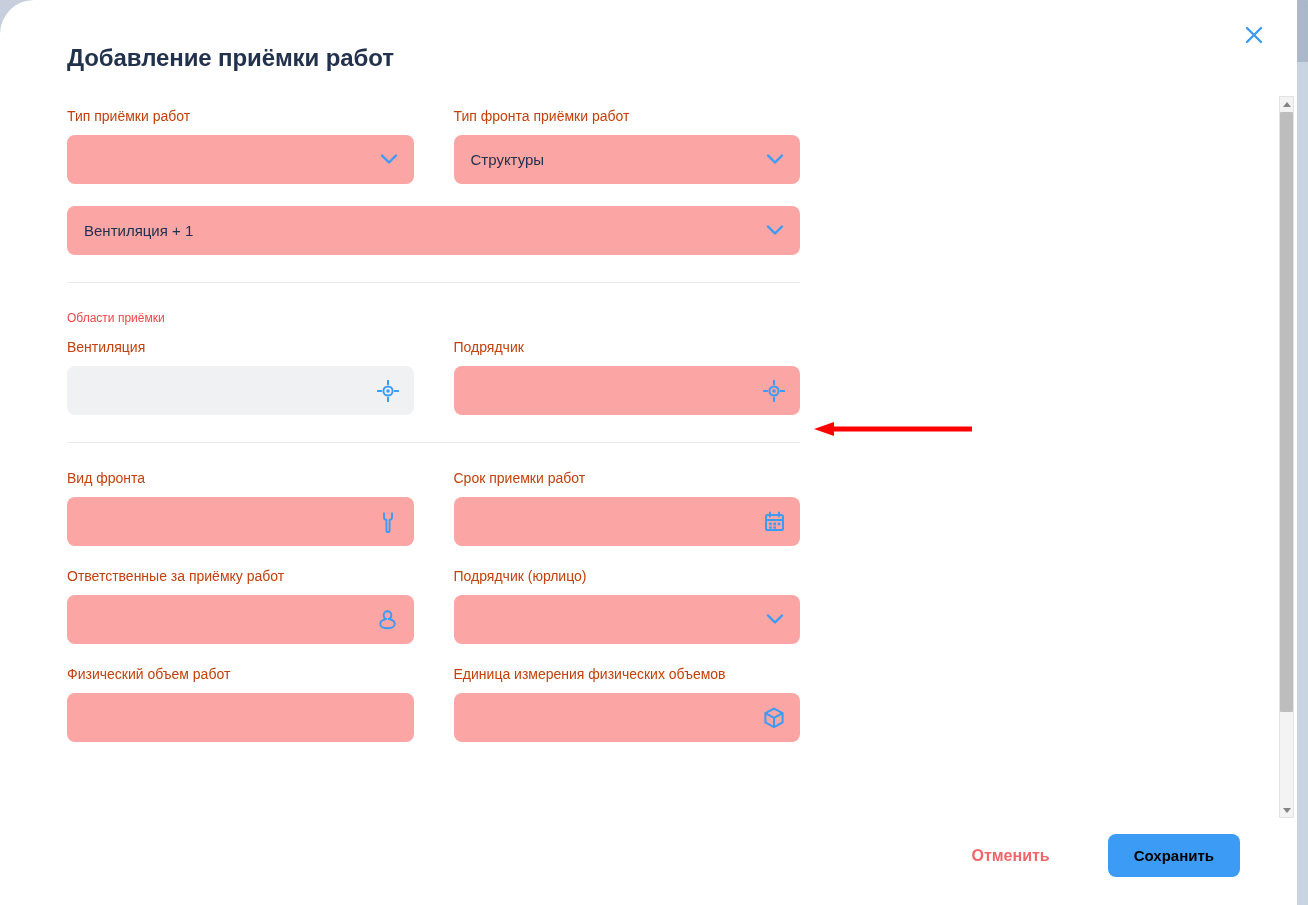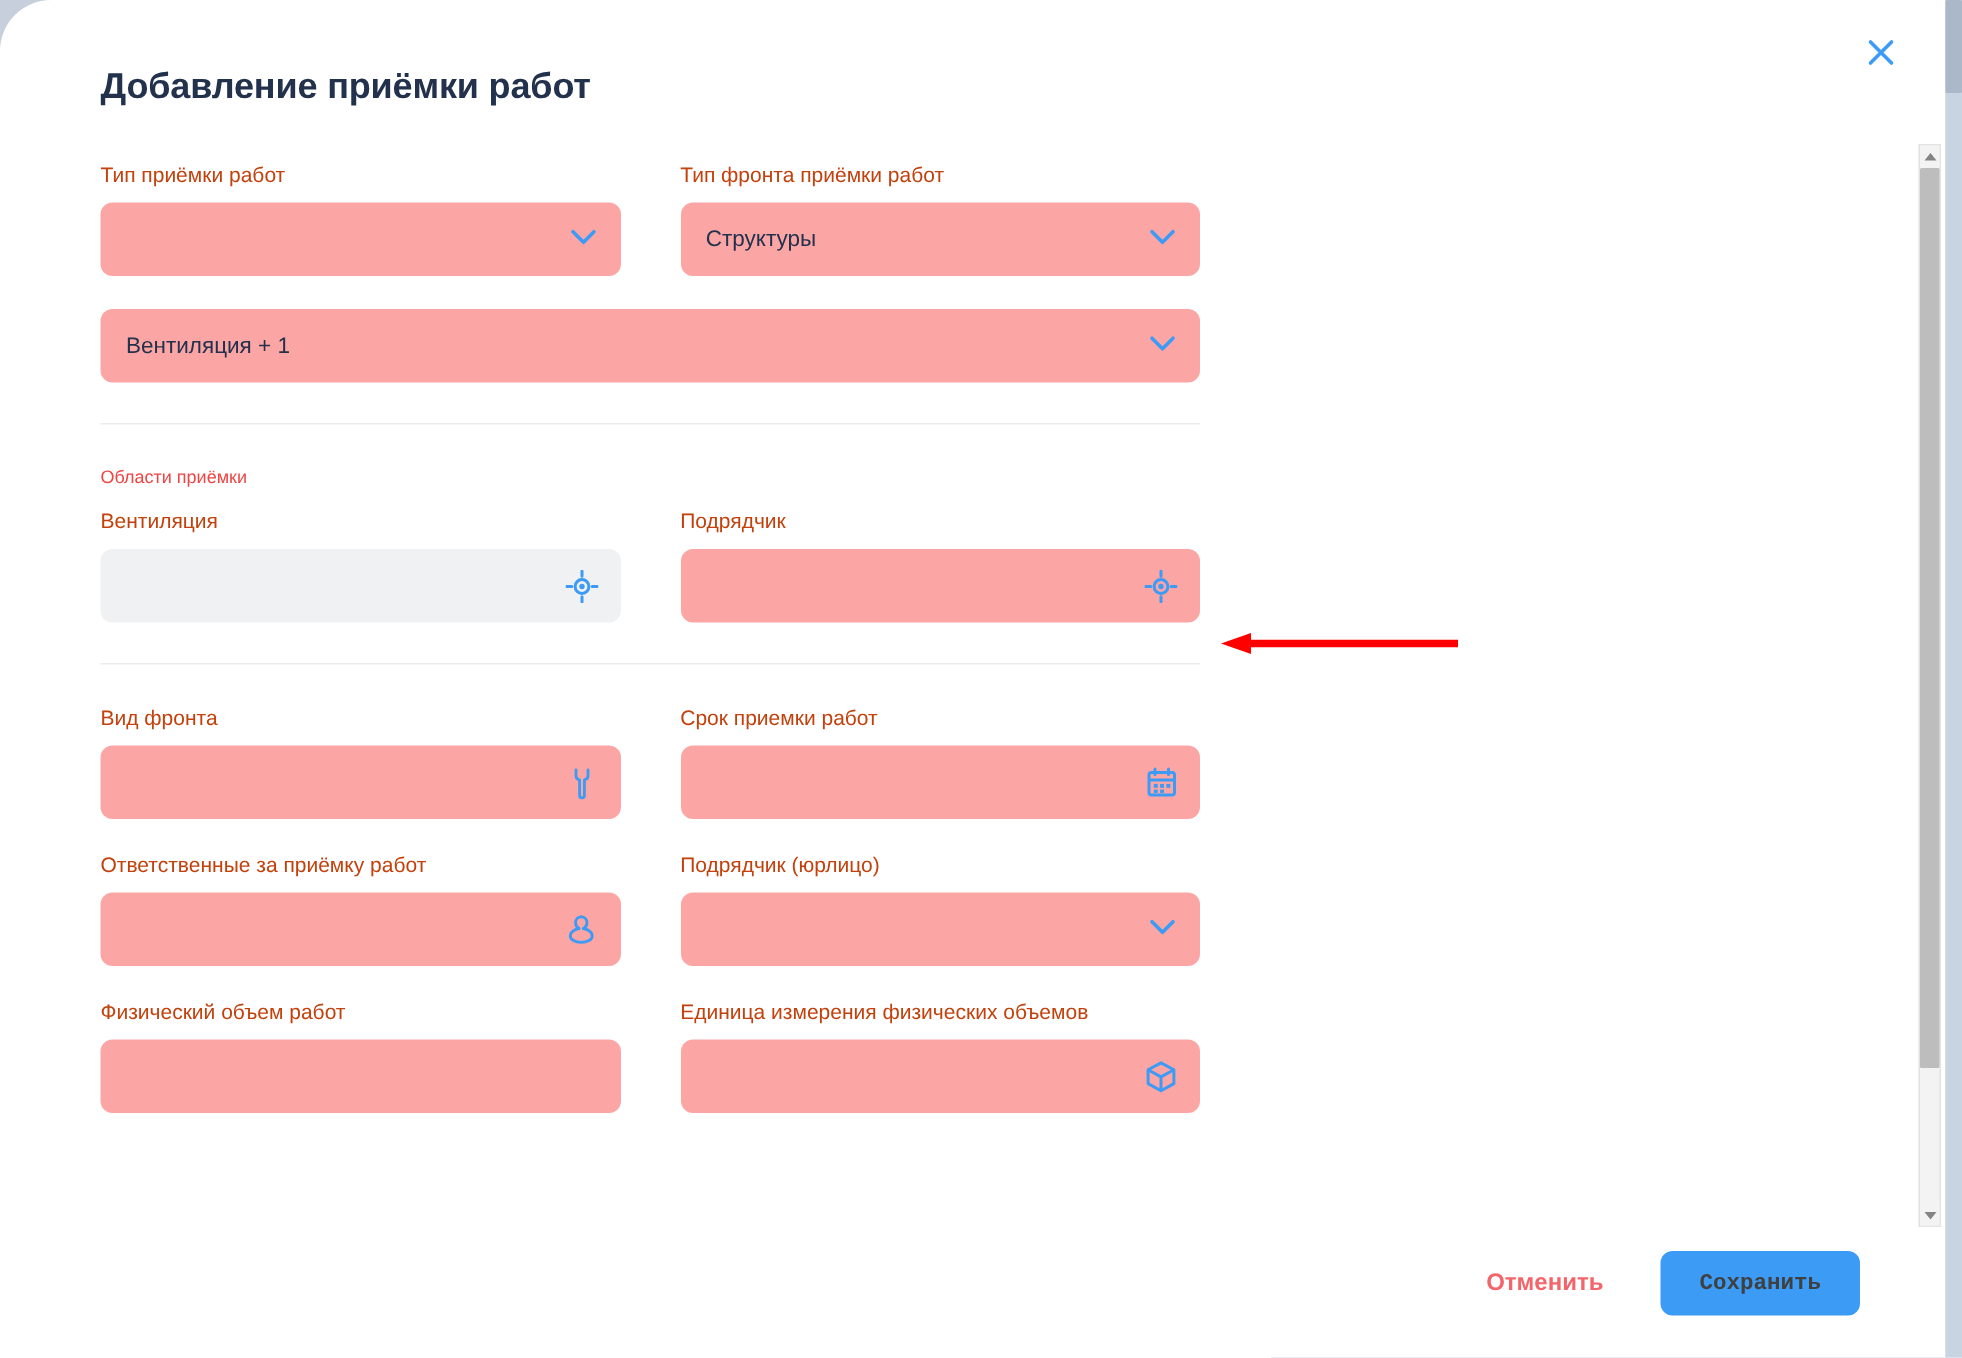--- a/index.html
+++ b/index.html
@@ -191,29 +191,30 @@
     color: #f3656a;
     background: none;
     border: none;
     cursor: pointer;
     font-family: inherit;
     font-weight: bold;
     padding: 0;
   }
   .btn-save {
     background: #3b9bf5;
-    color: #404040;
+    color: #000000;
     border: none;
     border-radius: 8px;
     font-size: 15px;
     font-weight: bold;
-    font-family: Liberation Mono, monospace;
+    font-family: Liberation Sans, sans-serif;
     padding: 0 26px;
     height: 43px;
     cursor: pointer;
+    margin-left: 20px;
   }
 
   
   .annotation-arrow {
     position: absolute;
     left: 812px;
     top: 419px;
     width: 160px;
     height: 22px;
     z-index: 35;

